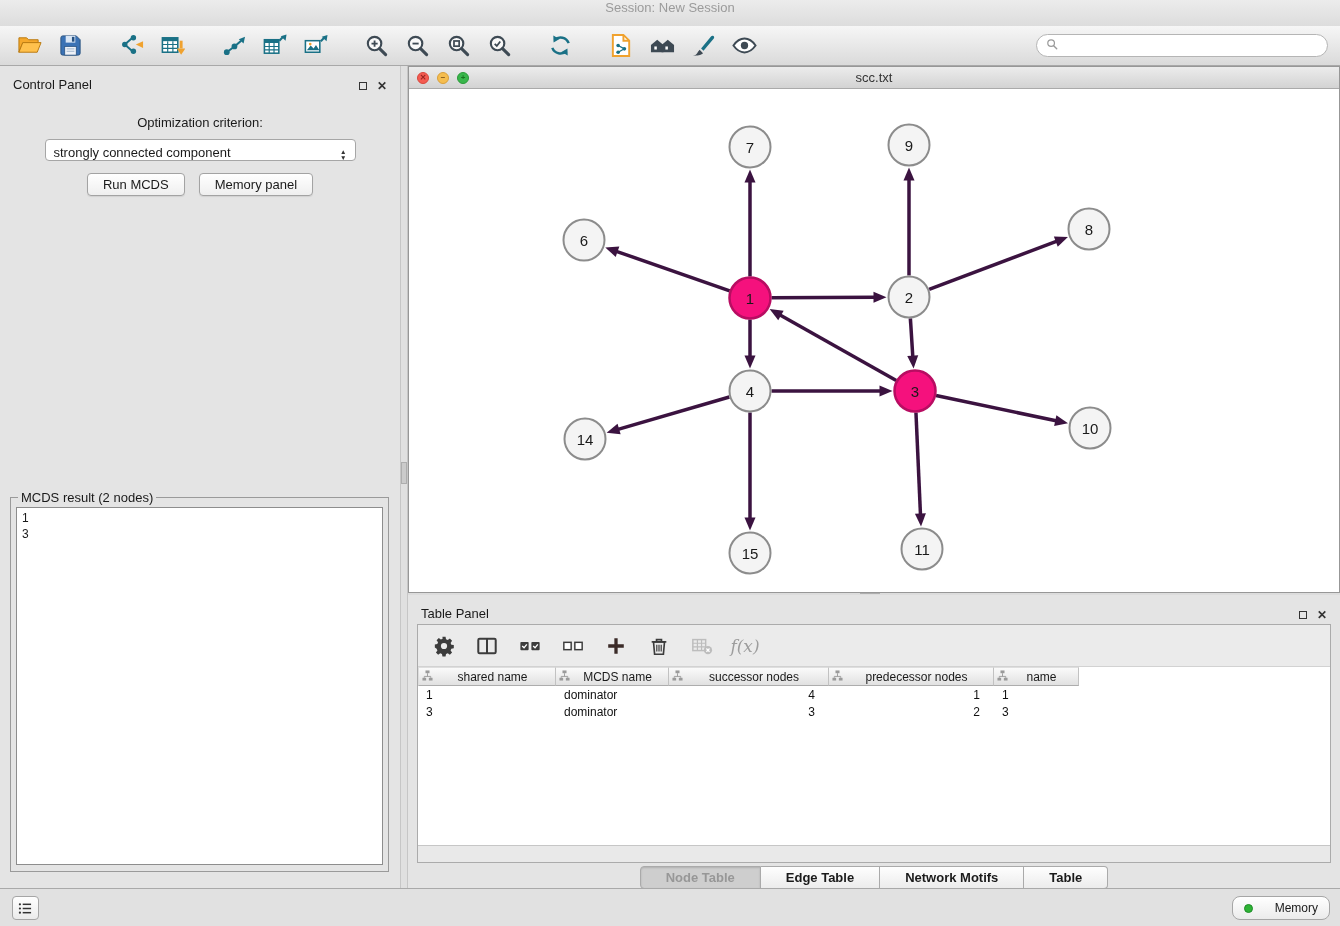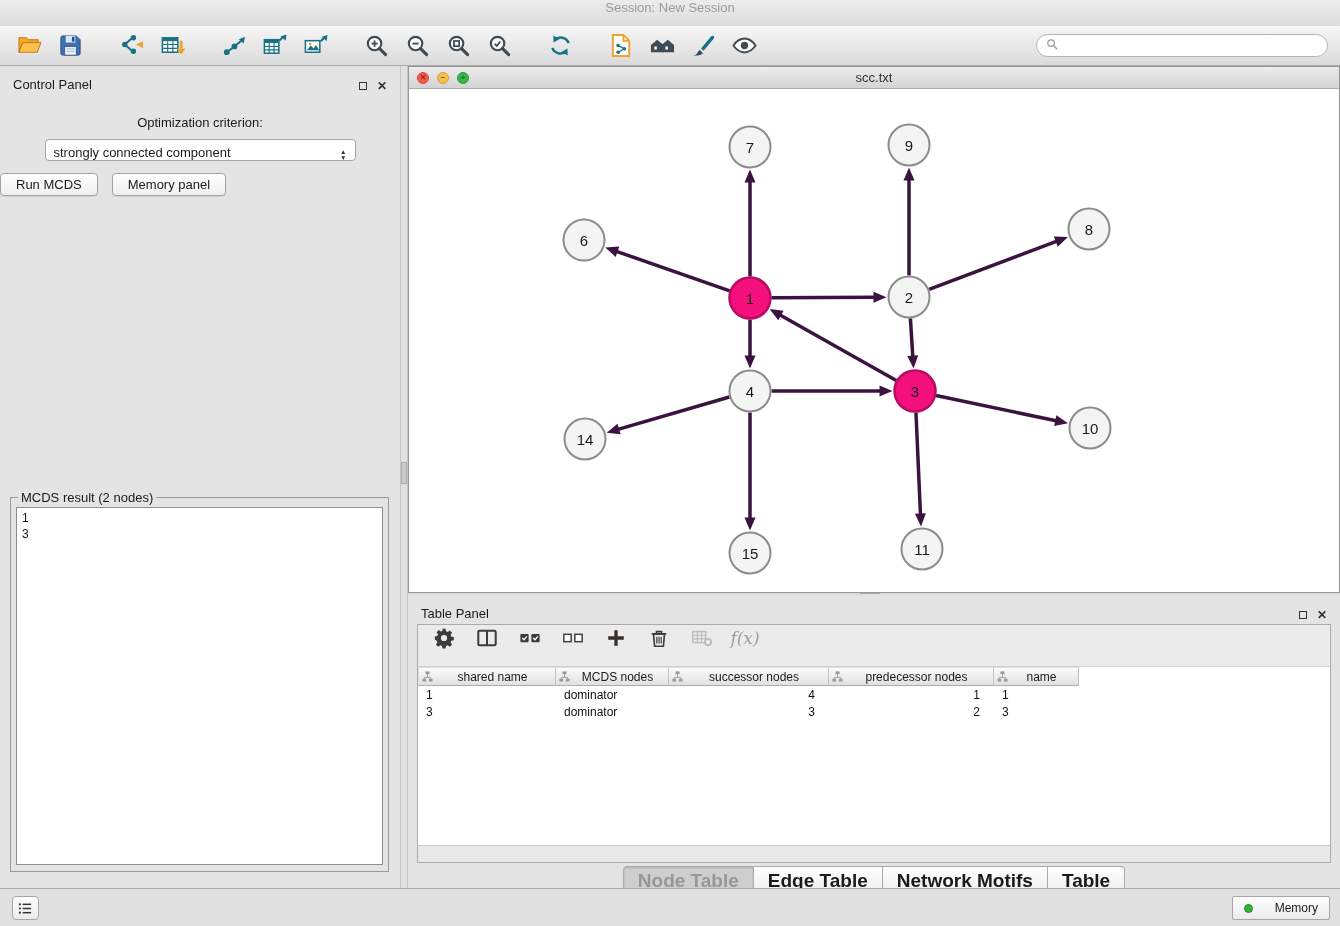--- a/index.html
+++ b/index.html
@@ -28,21 +28,21 @@
   
   .control-panel{position:absolute;top:66px;left:0;width:400px;height:822px;background:#e4e4e4}
   .cp-tabs{display:flex;justify-content:center;margin-top:3px}
   .cp-tab{padding:3px 13px;font-size:13px;background:linear-gradient(#fdfdfd,#ebebeb);border:1px solid #b2b2b2;border-right:none;color:#1a1a1a}
   .cp-tab:first-child{border-radius:4px 0 0 4px}
   .cp-tab:last-child{border-right:1px solid #b2b2b2;border-radius:0 4px 4px 0}
   .cp-tab.active{background:#d4d4d4;color:#8f8f8f;box-shadow:inset 0 1px 2px rgba(0,0,0,.15)}
   .opt-label{text-align:center;margin-top:23px;font-size:13px}
   .dropdown{margin:9px auto 0;width:311px;height:22px;background:#fff;border:1px solid #a6a6a6;border-radius:4px;display:flex;align-items:flex-end;padding:0 8px;font-size:13px}
   .combo-arrows{margin-left:auto;display:flex;flex-direction:column;font-size:6.5px;line-height:5.5px;color:#333}
-  .cp-buttons{display:flex;justify-content:flex-start;gap:14px;margin-top:12px}
+  .cp-buttons{display:flex;justify-content:center;gap:14px;margin-top:12px}
   .mac-btn{font:13px "Liberation Sans",sans-serif;padding:3px 15px;border:1px solid #a3a3a3;border-radius:4px;background:linear-gradient(#ffffff,#efefef);box-shadow:0 1px 1px rgba(0,0,0,.08);color:#1a1a1a}
   .result-fieldset{position:absolute;left:10px;top:424px;width:379px;height:382px;border:1px solid #9a9a9a;padding:2px 5px 6px}
   .result-fieldset legend{font-size:13px;padding:0 3px;margin-left:2px;color:#1a1a1a}
   .result-box{width:100%;height:100%;background:#fff;border:1px solid #8d8d8d;font-size:12px;line-height:16px;padding:2px 5px;overflow:auto}
 
   
   .v-splitter{position:absolute;left:400px;top:66px;width:8px;height:822px;background:#e0e0e0;border-left:1px solid #c6c6c6;border-right:1px solid #c6c6c6}
   .v-handle{position:absolute;left:401px;top:462px;width:6px;height:22px;background:#cbcbcb;border:1px solid #aeaeae}
   .h-handle{position:absolute;left:860px;top:589px;width:20px;height:5px;background:#cbcbcb;border:1px solid #aeaeae}
 
@@ -53,43 +53,43 @@
   .light{width:12px;height:12px;border-radius:50%;display:flex;align-items:center;justify-content:center;font-size:8px;font-weight:700;color:rgba(60,30,0,.65);line-height:1}
   .light.red{background:#f45b51;border:1px solid #d8463c;color:rgba(90,0,0,.6)}
   .light.yellow{background:#f5bd4f;border:1px solid #d9a03b}
   .light.green{background:#39b64b;border:1px solid #2a9a39;color:rgba(0,70,0,.6)}
   .nw-title{margin:0 auto;font-size:13px;color:#333}
   #graph-svg{display:block;background:#fff}
 
   
   .table-panel{position:absolute;left:408px;top:595px;width:932px;height:293px;background:#e4e4e4}
   .tp-body{position:absolute;left:9px;right:9px;top:29px;height:239px;background:#fff;border:1px solid #ababab;display:flex;flex-direction:column}
-  .tp-toolbar{height:42px;display:flex;align-items:flex-start;gap:17px;padding:0 13px;background:#ebebeb;border-bottom:1px solid #d2d2d2}
+  .tp-toolbar{height:42px;display:flex;align-items:center;gap:17px;padding:0 13px;background:#ebebeb;border-bottom:1px solid #d2d2d2}
   .tp-tool{width:26px;height:26px;display:flex;align-items:center;justify-content:center}
   .tp-tool svg{width:22px;height:22px}
   .fx{font-family:"DejaVu Serif",serif;font-style:italic;font-size:17px;color:#9d9d9d}
   .tp-table-wrap{flex:1;background:#fff;overflow:hidden}
   table.node-table{border-collapse:separate;border-spacing:0;table-layout:fixed;font-size:12px}
   .node-table th{background:linear-gradient(#fafafa,#e1e1e1);border-right:1px solid #c2c2c2;border-bottom:1px solid #adadad;border-top:1px solid #dedede;height:19px;font-weight:400;padding:0 3px;color:#1a1a1a}
   .node-table th:first-child{border-left:1px solid #dedede}
-  .th-inner{display:flex;align-items:center}
+  .th-inner{display:flex;align-items:flex-start}
   .th-label{flex:1;text-align:center}
   .sort-svg{flex:none}
   .node-table td{height:17px;padding:1px 8px;color:#111;white-space:nowrap;overflow:hidden}
   .tp-footer{height:17px;background:#e9e9e9;border-top:1px solid #c6c6c6}
   .tp-tabs{position:absolute;left:0;right:0;top:271px;display:flex;justify-content:center}
-  .tp-tab{padding:3px 14px;font-size:19px;font-weight:700;background:linear-gradient(#fefefe,#ececec);border:1px solid #aaa;border-left:none;color:#1a1a1a}
+  .tp-tab{padding:3px 25px;font-size:13px;font-weight:700;background:linear-gradient(#fefefe,#ececec);border:1px solid #aaa;border-left:none;color:#1a1a1a}
   .tp-tab:first-child{border-left:1px solid #aaa;border-radius:4px 0 0 4px}
   .tp-tab:last-child{border-radius:0 4px 4px 0}
   .tp-tab.active{background:#cecece;color:#979797;box-shadow:inset 0 1px 2px rgba(0,0,0,.15)}
 
   
   .statusbar{position:absolute;left:0;right:0;bottom:0;height:38px;background:#e1e1e1;border-top:1px solid #a9a9a9}
   .menu-btn{position:absolute;left:12px;top:7px;width:27px;height:24px;border:1px solid #a6a6a6;border-radius:4px;background:linear-gradient(#fff,#ebebeb);display:flex;align-items:center;justify-content:center}
-  .memory-btn{position:absolute;right:10px;top:7px;height:24px;padding:0 11px;border:1px solid #a6a6a6;border-radius:2px;background:linear-gradient(#fff,#ebebeb);display:flex;align-items:center;gap:22px;font-size:12px;color:#1a1a1a}
+  .memory-btn{position:absolute;right:10px;top:7px;height:24px;padding:0 11px;border:1px solid #a6a6a6;border-radius:8px;background:linear-gradient(#fff,#ebebeb);display:flex;align-items:center;gap:22px;font-size:12px;color:#1a1a1a}
   .memory-dot{width:9px;height:9px;border-radius:50%;background:#2eb335;border:1px solid #1d8c28}
 </style>
 </head>
 <body>
 
 <div class="app">
 
   <div class="titlebar">
     <span class="win-title">Session: New Session</span>
   </div>
@@ -466,21 +466,21 @@
                   </div>
                 </th>
                 <th>
                   <div class="th-inner">
                     <svg class="sort-svg" viewBox="0 0 12 12" width="11" height="11">
                       <rect x="3.8" y="0.5" width="4.4" height="3" fill="#9a9a9a"></rect>
                       <rect x="0.5" y="8.5" width="4" height="3" fill="#9a9a9a"></rect>
                       <rect x="7.5" y="8.5" width="4" height="3" fill="#9a9a9a"></rect>
                       <path d="M6 3.5V7M2.5 8.5V7h7v1.5" stroke="#9a9a9a" fill="none"></path>
                     </svg>
-                    <span class="th-label">MCDS nodes</span>
+                    <span class="th-label">MCDS name</span>
                   </div>
                 </th>
                 <th>
                   <div class="th-inner">
                     <svg class="sort-svg" viewBox="0 0 12 12" width="11" height="11">
                       <rect x="3.8" y="0.5" width="4.4" height="3" fill="#9a9a9a"></rect>
                       <rect x="0.5" y="8.5" width="4" height="3" fill="#9a9a9a"></rect>
                       <rect x="7.5" y="8.5" width="4" height="3" fill="#9a9a9a"></rect>
                       <path d="M6 3.5V7M2.5 8.5V7h7v1.5" stroke="#9a9a9a" fill="none"></path>
                     </svg>

